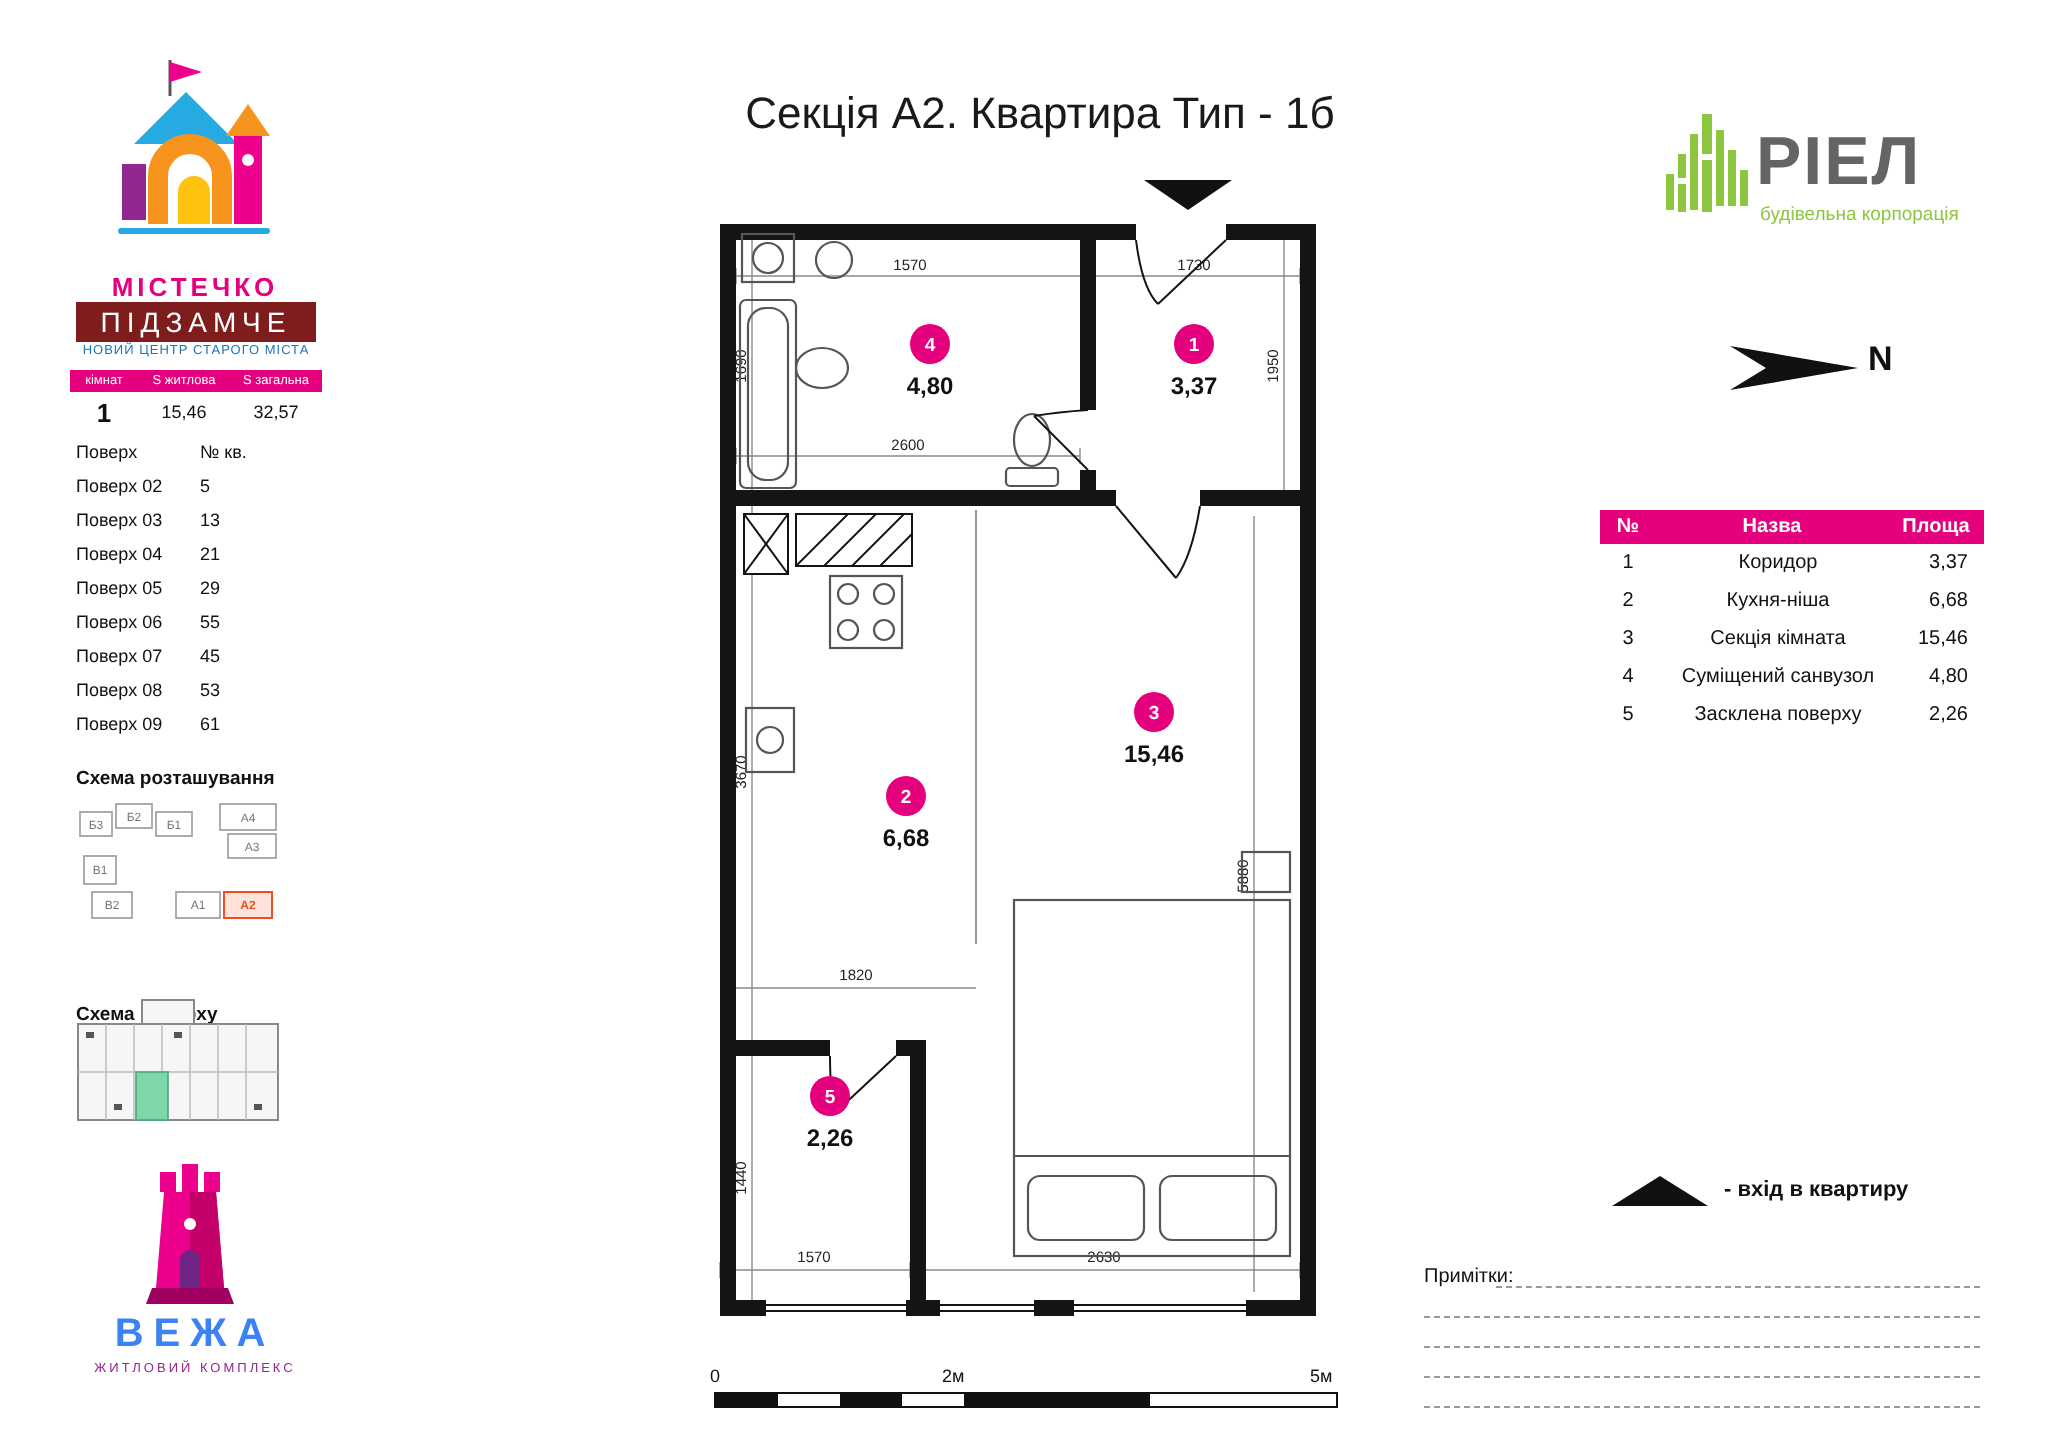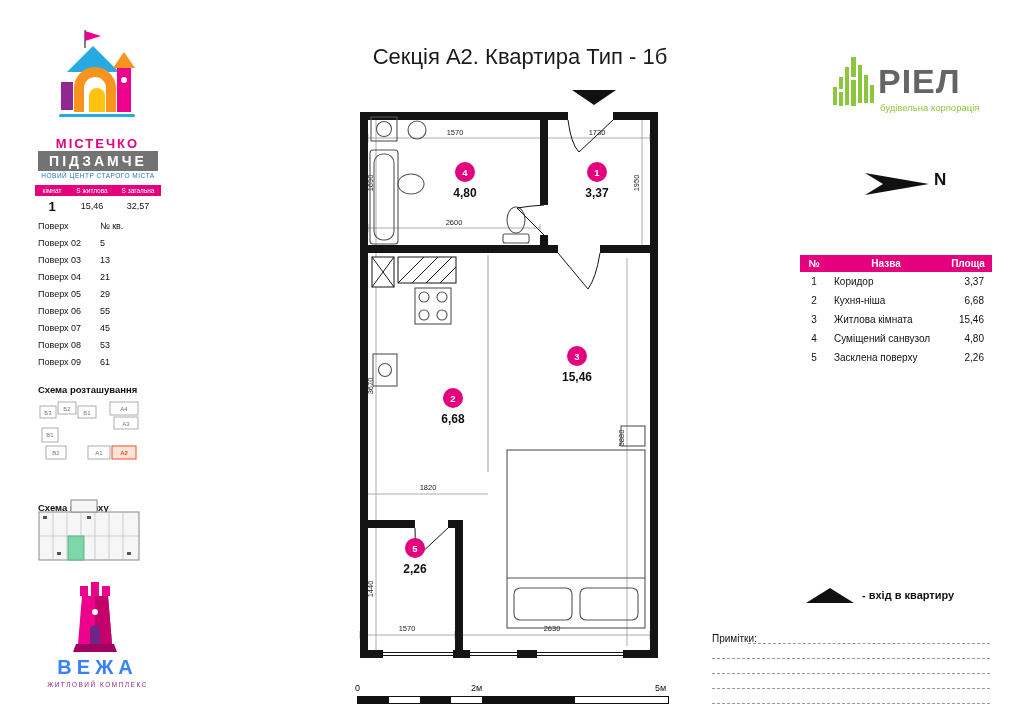--- a/index.html
+++ b/index.html
@@ -2,21 +2,21 @@
 <html><head>
 <meta charset="utf-8">
 <style>
   *{margin:0;padding:0;box-sizing:border-box}
   html,body{width:1024px;height:728px;background:#fff;overflow:hidden}
   body{position:relative;font-family:"Liberation Sans",sans-serif;color:#111}
   .abs{position:absolute}
 
   
   .brand-name{position:absolute;left:40px;top:136px;width:115px;text-align:center;color:#E5007D;font-weight:bold;font-size:13px;letter-spacing:2px}
-  .brand-name2{position:absolute;left:38px;top:151px;width:120px;background:#737373;color:#fff;font-weight:bold;font-size:14px;letter-spacing:3px;text-align:center;padding:2px 0}
+  .brand-name2{position:absolute;left:38px;top:151px;width:120px;background:#7f1d1d;color:#fff;font-weight:normal;font-size:14px;letter-spacing:3px;text-align:center;padding:2px 0}
   .brand-tagline{position:absolute;left:38px;top:172px;width:120px;text-align:center;color:#1B75BB;font-size:6.5px;letter-spacing:.5px}
 
   .summary{position:absolute;left:35px;top:185px;width:126px}
   .shead{display:flex;background:#E5007D;color:#fff;font-size:6.5px;height:11px;align-items:center}
   .shead span{text-align:center}
   .sh0{width:34px}.sh1{width:46px}.sh2{width:46px}
   .svals{display:flex;align-items:center;height:20px}
   .sv0{width:34px;text-align:center;font-size:13px;font-weight:bold}
   .sv1,.sv2{width:46px;text-align:center;font-size:9px}
 
@@ -51,21 +51,21 @@
   .riel-name{position:absolute;left:878px;top:62px;font-size:34px;color:#636466;font-weight:bold;letter-spacing:1px}
   .riel-sub{position:absolute;left:880px;top:102px;font-size:9.5px;color:#8CC63E}
   .north-label{position:absolute;left:934px;top:170px;font-size:17px;font-weight:bold}
 
   .rtable{position:absolute;left:800px;top:255px;width:192px}
   .rhead{display:flex;background:#E5007D;color:#fff;height:17px;align-items:center;font-size:10px;font-weight:bold}
   .c-num{width:28px;text-align:center}
   .c-name{flex:1;text-align:center}
   .c-area{width:48px;text-align:center}
   .rrow{display:flex;height:19px;align-items:center;font-size:10px}
-  .rrow .c-name{text-align:left;padding-left:6px}
+  .rrow .c-name{text-align:center;padding-left:6px}
   .rrow .c-area{text-align:right;padding-right:8px}
 
   .legend-text{position:absolute;left:862px;top:589px;font-size:11px;font-weight:bold}
   .notes-label{position:absolute;left:712px;top:633px;font-size:10px}
   .nline{position:absolute;border-top:1px dashed #999}
 </style>
 </head>
 <body>
 
 <svg class="abs" style="left:55px;top:28px" width="84" height="104" viewBox="0 0 84 104">
@@ -374,21 +374,21 @@
     <span class="c-name">Коридор</span>
     <span class="c-area">3,37</span>
   </div>
   <div class="rrow">
     <span class="c-num">2</span>
     <span class="c-name">Кухня-ніша</span>
     <span class="c-area">6,68</span>
   </div>
   <div class="rrow">
     <span class="c-num">3</span>
-    <span class="c-name">Житлова кімната</span>
+    <span class="c-name">Секція кімната</span>
     <span class="c-area">15,46</span>
   </div>
   <div class="rrow">
     <span class="c-num">4</span>
     <span class="c-name">Суміщений санвузол</span>
     <span class="c-area">4,80</span>
   </div>
   <div class="rrow">
     <span class="c-num">5</span>
     <span class="c-name">Засклена поверху</span>

